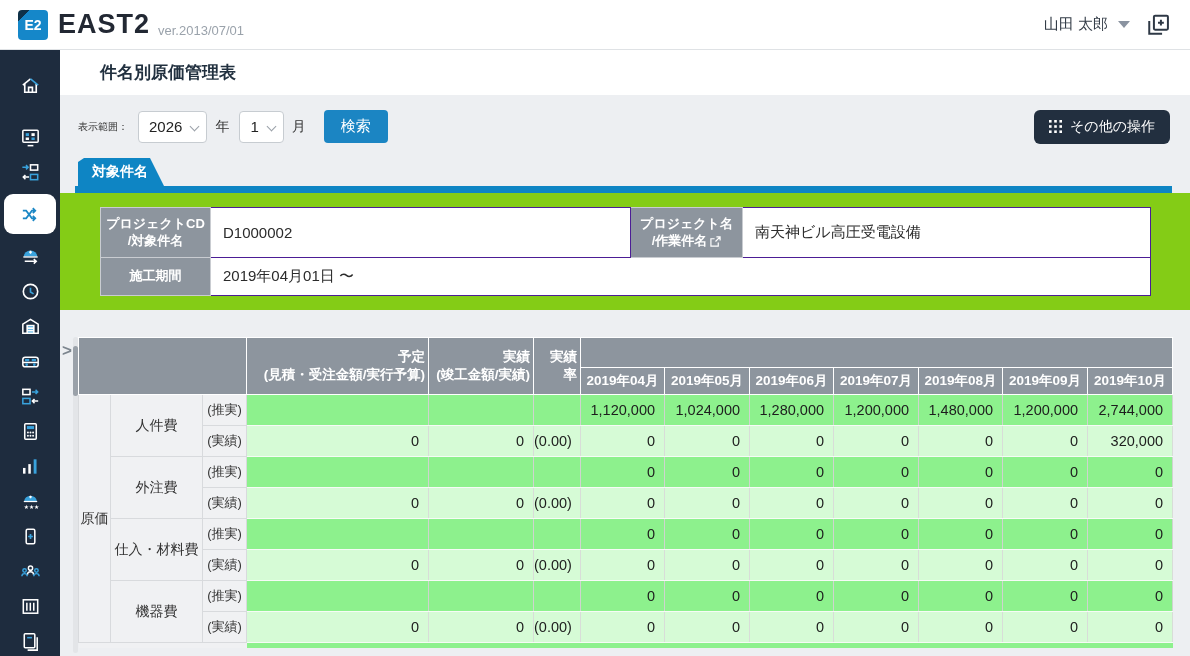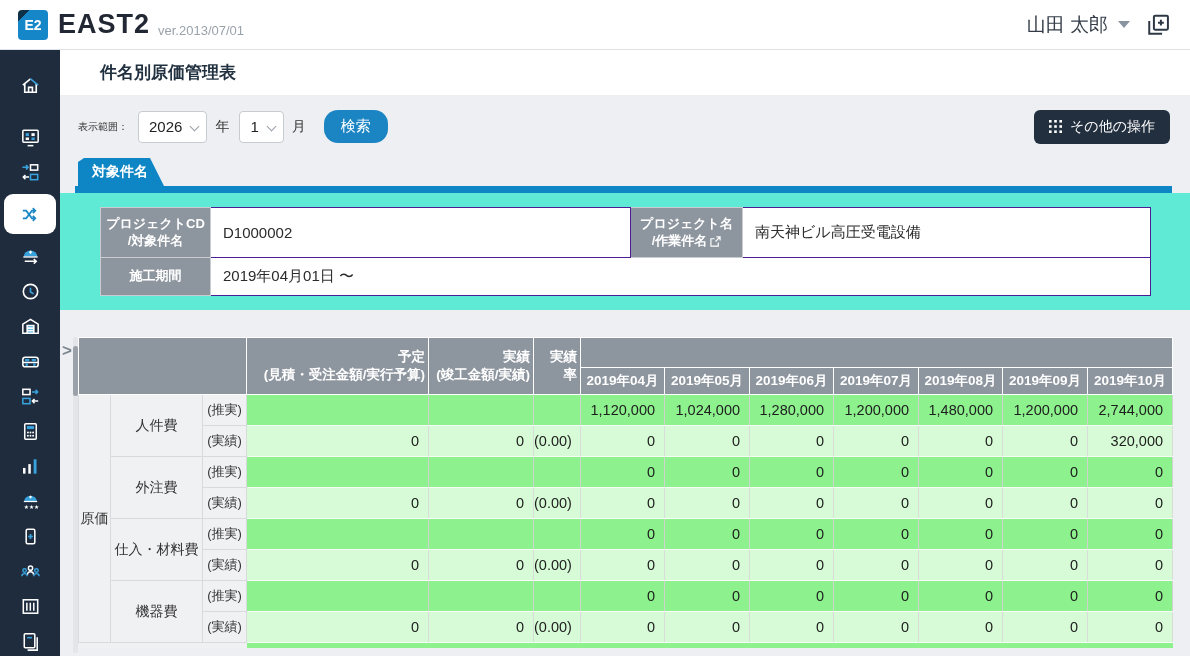--- a/index.html
+++ b/index.html
@@ -4,48 +4,48 @@
 <style>
   * { margin:0; padding:0; box-sizing:border-box; }
   html,body { width:1190px; height:656px; overflow:hidden; font-family:"Liberation Sans","DejaVu Sans",sans-serif; background:#edeff2; }
 
   
   .topbar { position:absolute; top:0; left:0; width:1190px; height:50px; background:#fff; border-bottom:1px solid #dfe2e5; display:flex; align-items:center; padding:0 18px; z-index:5; }
   .logo-badge { width:30px; height:30px; border-radius:4px; background:linear-gradient(135deg,#0f3148 19%,#1587c9 19%); color:#fff; font-weight:bold; font-size:14px; display:flex; align-items:center; justify-content:center; }
   .brand { font-size:27px; font-weight:800; color:#222833; letter-spacing:1px; margin-left:10px; }
   .version { font-size:13px; color:#9aa2ab; margin-left:8px; margin-top:12px; }
   .topbar-right { margin-left:auto; display:flex; align-items:center; gap:14px; }
-  .user-name { font-size:19px; color:#333c47; }
+  .user-name { font-size:15px; color:#333c47; }
   .caret-down { width:0; height:0; border-left:6px solid transparent; border-right:6px solid transparent; border-top:7px solid #8a93a0; margin-left:-4px; }
 
   
   .sidebar { position:absolute; top:50px; left:0; width:60px; height:606px; background:#1e2c3e; display:flex; flex-direction:column; align-items:center; padding-top:18px; overflow:hidden; z-index:4; }
   .nav-item { width:52px; height:34px; display:flex; align-items:center; justify-content:center; flex:0 0 auto; margin-bottom:1px; cursor:pointer; }
   .nav-item.first { margin-bottom:18px; }
   .nav-item.active { background:#fff; border-radius:9px; height:40px; margin:4px 0 5px 0; }
   .nav-item svg { width:23px; height:23px; }
 
   
   .main { position:absolute; top:50px; left:60px; width:1130px; height:606px; background:#edeff2; }
   .title-bar { height:45px; background:#fff; display:flex; align-items:center; padding-left:40px; }
   .page-title { font-size:17px; font-weight:bold; color:#21303f; }
 
   .filter-row { height:63px; display:flex; align-items:center; padding:0 20px 0 18px; }
   .filter-label { font-size:10px; color:#333; margin-right:10px; }
   .select-box { position:relative; background:#fff; border:1px solid #c7ccd1; border-radius:4px; height:32px; display:flex; align-items:center; padding:0 24px 0 10px; font-size:15px; color:#222; cursor:pointer; }
   .select-box::after { content:""; position:absolute; right:8px; top:11px; width:6px; height:6px; border:solid #9aa0a8; border-width:0 1.6px 1.6px 0; transform:rotate(45deg); }
   .unit { font-size:14px; color:#333; margin:0 10px 0 8px; }
-  .btn-search { background:#1b85c3; color:#fff; font-size:15px; border:none; border-radius:14px; height:33px; padding:0 17px; margin-left:8px; cursor:pointer; }
+  .btn-search { background:#1b85c3; color:#fff; font-size:15px; border:none; border-radius:4px; height:33px; padding:0 17px; margin-left:8px; cursor:pointer; }
   .btn-more { margin-left:auto; background:#222f3f; color:#fff; font-size:14px; border:none; border-radius:6px; height:34px; padding:0 15px; display:flex; align-items:center; gap:8px; cursor:pointer; }
 
   .tab-strip { height:28px; display:flex; align-items:flex-end; padding-left:18px; }
   .tab { background:#0e85c4; color:#fff; font-size:14px; font-weight:bold; height:28px; display:flex; align-items:center; padding:0 16px 0 14px; clip-path:polygon(0 100%, 0 14%, 6px 0, calc(100% - 14px) 0, 100% 100%); cursor:pointer; }
   .blue-bar { height:7px; background:#0e85c4; margin:0 18px 0 15px; }
 
-  .card { background:#5eead4; height:117px; padding:14px 40px 0 40px; }
+  .card { background:#84cc16; height:117px; padding:14px 40px 0 40px; }
   .ptable { border-collapse:collapse; table-layout:fixed; width:1050px; }
   .ptable th { background:#8d959e; color:#fff; font-size:13px; font-weight:bold; text-align:center; vertical-align:middle; border:1px solid #c9ccd1; line-height:1.25; }
   .ptable td { background:#fff; border:1px solid #4c1d95; font-size:15px; color:#2b2b2b; padding-left:12px; }
   .ptable tr.r1 { height:50px; } .ptable tr.r2 { height:38px; }
   .th-line { display:block; }
   .ext-ico { display:inline-block; vertical-align:-2px; margin-left:3px; cursor:pointer; }
 
   
   .cost-area { position:relative; margin-top:27px; height:319px; padding-left:18px; overflow:hidden; }
   .expander { position:absolute; left:0; top:4px; font-size:17px; font-weight:bold; color:#7c858e; cursor:pointer; width:14px; text-align:center; }

